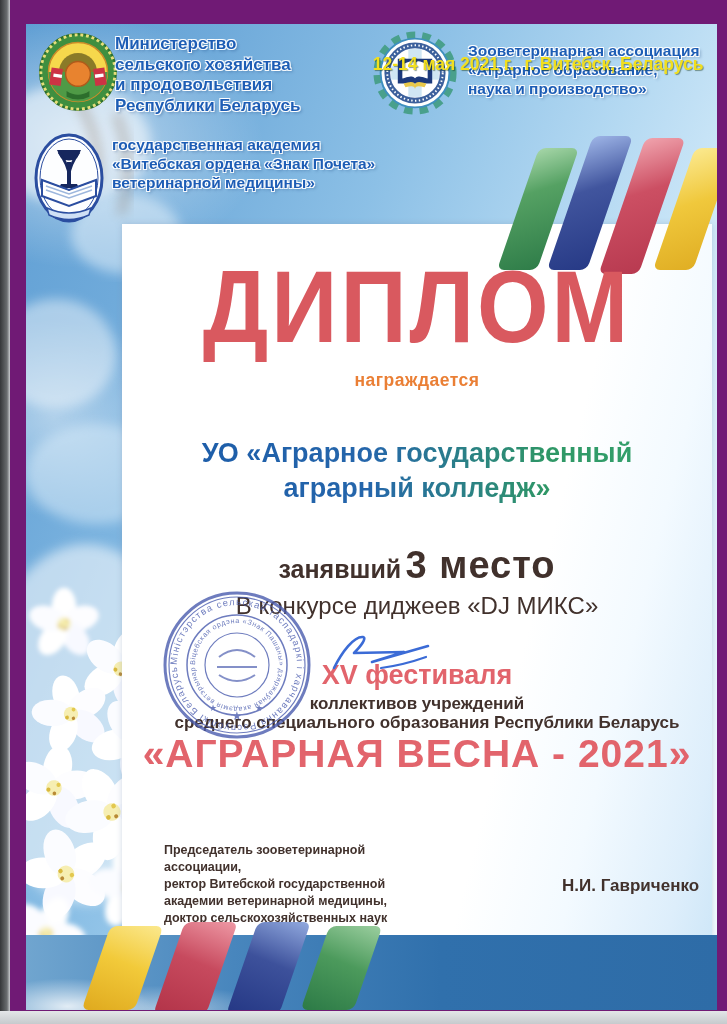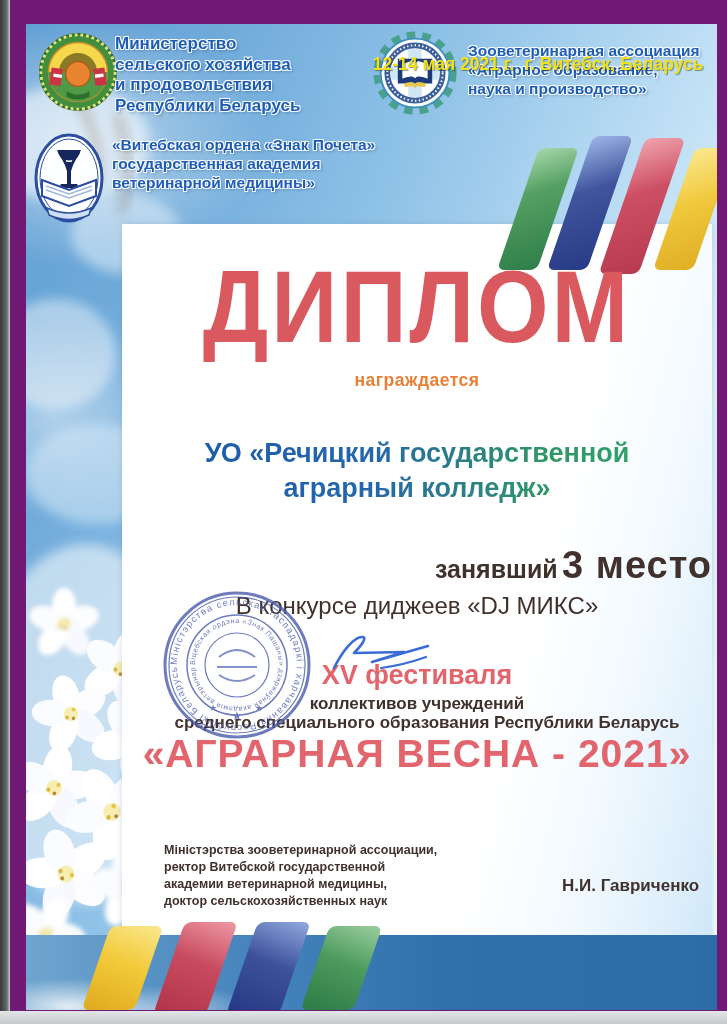--- a/index.html
+++ b/index.html
@@ -47,21 +47,21 @@
   .st-green2 { background:linear-gradient(200deg,#9ccfa0 0%, #4c9a5c 45%, #2c7a46 100%); }
 
   
   .content { position:absolute; left:96px; right:5px; top:200px; bottom:70px; z-index:6; text-align:center; }
   .title { position:absolute; left:0; right:0; top:26px; font-size:92px; font-weight:bold; letter-spacing:3px;
     color:#d9595f; transform:scaleY(1.1); transform-origin:center top; }
   .awarded { position:absolute; left:0; right:0; top:146px; font-size:17.5px; font-weight:bold; color:#ea7f35; letter-spacing:.5px; }
   .recipient { position:absolute; left:0; right:0; top:212px; font-size:27px; font-weight:bold; line-height:1.28;
     background:linear-gradient(90deg,#1d5da9 12%, #2566ab 42%, #2f9766 72%, #33a06b 88%);
     -webkit-background-clip:text; background-clip:text; color:transparent; }
-  .place-line { position:absolute; left:0; right:0; top:320px; color:#41312c; font-weight:bold;text-align:right; }
+  .place-line { position:absolute; left:0; right:0; top:320px; color:#41312c; font-weight:bold; }
   .place-prefix { font-size:25px; }
   .place-big { font-size:38px; letter-spacing:1px; }
   .contest { position:absolute; left:0; right:0; top:368px; font-size:24px; font-weight:normal; color:#41312c; }
   .fest1 { position:absolute; left:0; right:0; top:436px; font-size:27px; font-weight:bold; color:#e2646c; }
   .fest2 { position:absolute; left:0; right:0; top:470px; font-size:17px; font-weight:bold; color:#41312c; }
   .fest3 { position:absolute; left:0; right:0; top:489px; font-size:17px; font-weight:bold; color:#41312c;padding-left:20px; }
   .fest-title { position:absolute; left:0; right:0; top:508px; font-size:39px; font-weight:bold; color:#e2646c; letter-spacing:1px; }
   .sig-block { position:absolute; left:42px; top:618px; width:280px; text-align:left;
     font-size:12.5px; font-weight:bold; color:#41312c; line-height:1.35; }
   .signer { position:absolute; left:440px; top:652px; width:210px; text-align:left;
@@ -166,51 +166,51 @@
       <path d="M24 18 h24 l-4 8 q-8 5 -16 0 z" fill="#16275e"></path>
       <path d="M26 20 q10 14 10 24 q0 -10 10 -24" fill="none" stroke="#16275e" stroke-width="3"></path>
       <rect x="34" y="30" width="4" height="22" fill="#16275e"></rect>
       <path d="M28 52 h16 l2 4 h-20 z" fill="#16275e"></path>
       <path d="M9 48 L36 58 L63 48 L63 64 L36 74 L9 64 Z" fill="#ffffff" stroke="#2b4ea0" stroke-width="2"></path>
       <path d="M9 48 L36 58 L63 48" fill="none" stroke="#2b4ea0" stroke-width="1"></path>
       <path d="M13 54 L36 62 L59 54 M13 58 L36 66 L59 58" fill="none" stroke="#9db7dd" stroke-width="1.5"></path>
       <path d="M14 76 Q36 86 58 76 l-2 7 Q36 92 16 83 Z" fill="#cfe0f5" stroke="#2b4ea0" stroke-width="1.5"></path>
     </svg>
     <div class="hdr-text hdr-academy">
+      <div>государственная академия</div>
       <div>«Витебская ордена «Знак Почета»</div>
-      <div>государственная академия</div>
       <div>ветеринарной медицины»</div>
     </div>
 
     <div class="panel"></div>
 
     <div class="stripe st-tr st-green" style="left:492px; top:124px;"></div>
     <div class="stripe st-tr st-blue" style="left:544px; top:112px; height:134px;"></div>
     <div class="stripe st-tr st-red" style="left:596px; top:114px; height:136px;"></div>
     <div class="stripe st-tr st-yellow" style="left:648px; top:124px;"></div>
 
     <div class="content">
       <div class="title">ДИПЛОМ</div>
       <div class="awarded">награждается</div>
       <div class="recipient">
-        <div>УО «Речицкий государственной</div>
+        <div>УО «Аграрное государственный</div>
         <div>аграрный колледж»</div>
       </div>
       <div class="place-line">
         <span class="place-prefix">занявший</span>
         <span class="place-big">3 место</span>
       </div>
       <div class="contest">В конкурсе диджеев «DJ МИКС»</div>
       <div class="fest1">XV фестиваля</div>
       <div class="fest2">коллективов учреждений</div>
       <div class="fest3">среднего специального образования Республики Беларусь</div>
       <div class="fest-title">«АГРАРНАЯ ВЕСНА - 2021»</div>
 
       <div class="sig-block">
-        <div>Міністэрства зооветеринарной ассоциации,</div>
+        <div>Председатель зооветеринарной ассоциации,</div>
         <div>ректор Витебской государственной</div>
         <div>академии ветеринарной медицины,</div>
         <div>доктор сельскохозяйственных наук</div>
       </div>
       <div class="signer">Н.И. Гавриченко</div>
     </div>
 
     <svg class="stamp" width="160" height="160" viewBox="0 0 160 160">
       <defs>
         <path id="rimOuter" d="M80,80 m-60,0 a60,60 0 1,1 120,0 a60,60 0 1,1 -120,0"></path>

